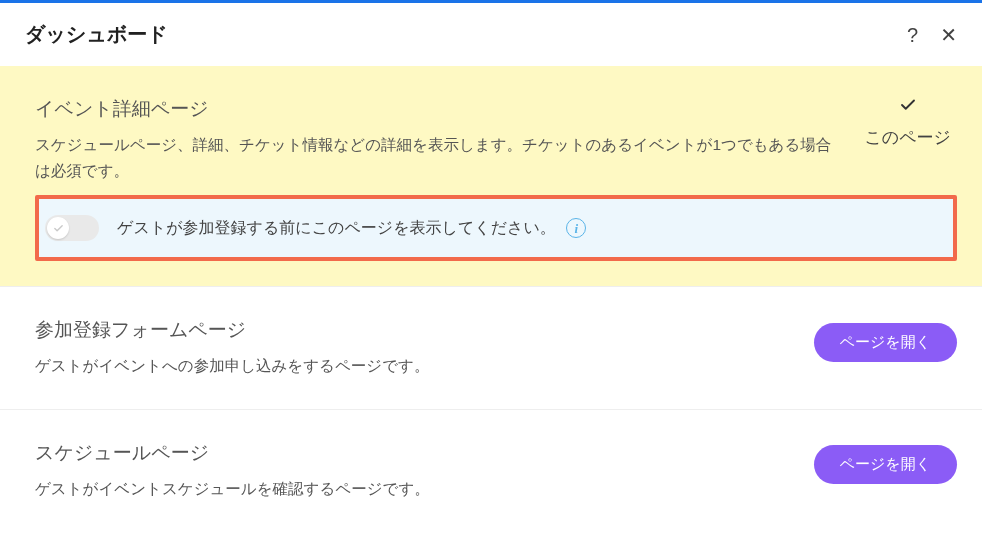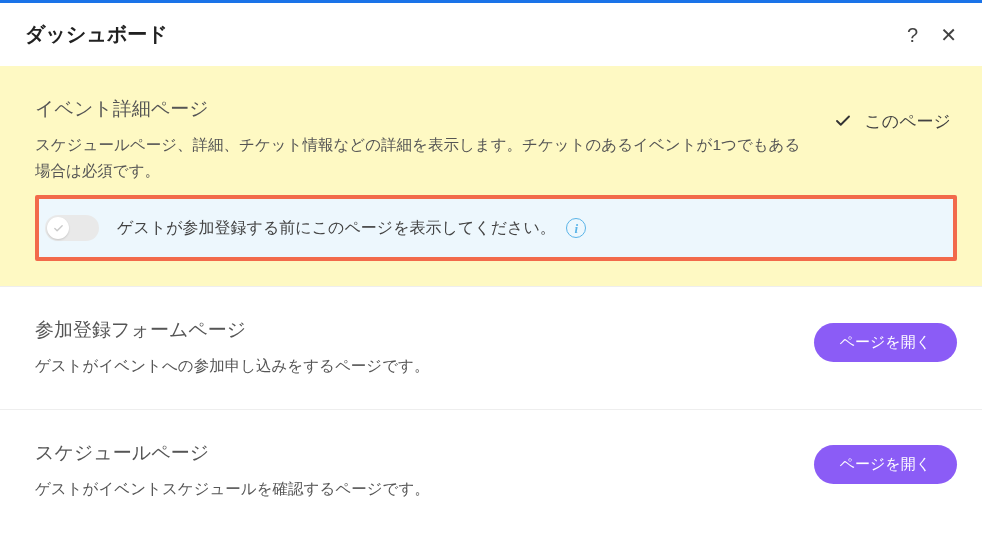--- a/index.html
+++ b/index.html
@@ -75,20 +75,21 @@
       align-items: center;
       min-height: 50px;
     }
     .this-page {
       display: flex;
       align-items: center;
       gap: 12px;
       font-size: 17px;
       color: #424242;
       padding-right: 6px;
+      flex-direction: column;
     }
     .check-icon svg {
       width: 18px;
       height: 18px;
       display: block;
     }
     .btn {
       background: #8b5cf6;
       color: #fff;
       border: none;

